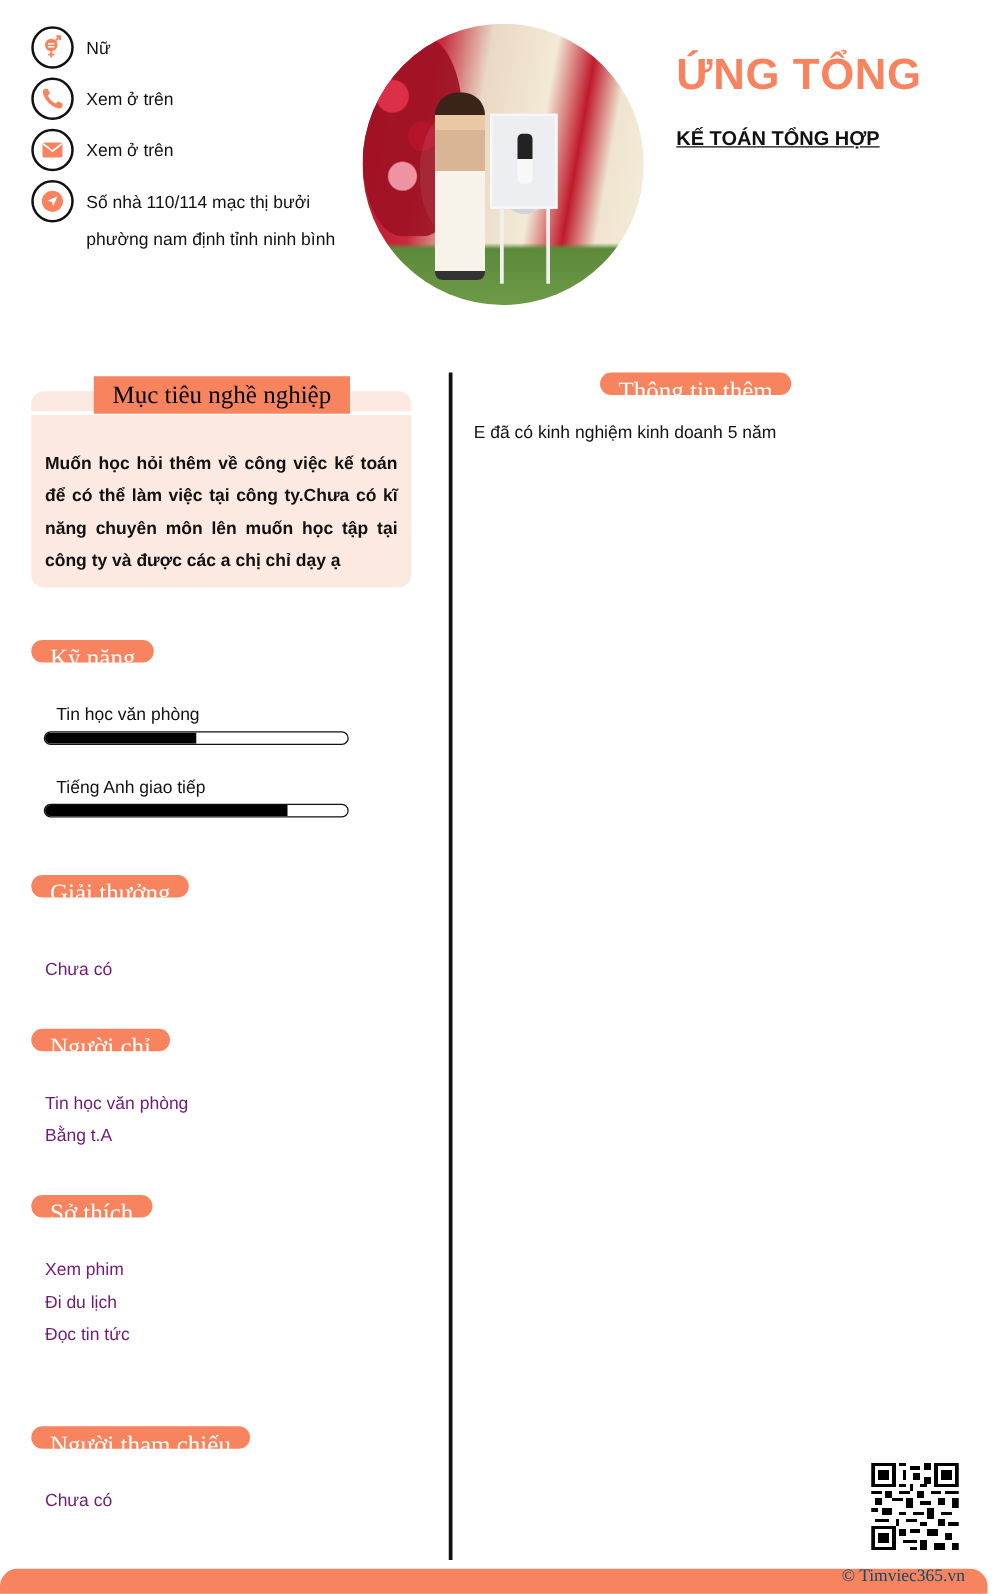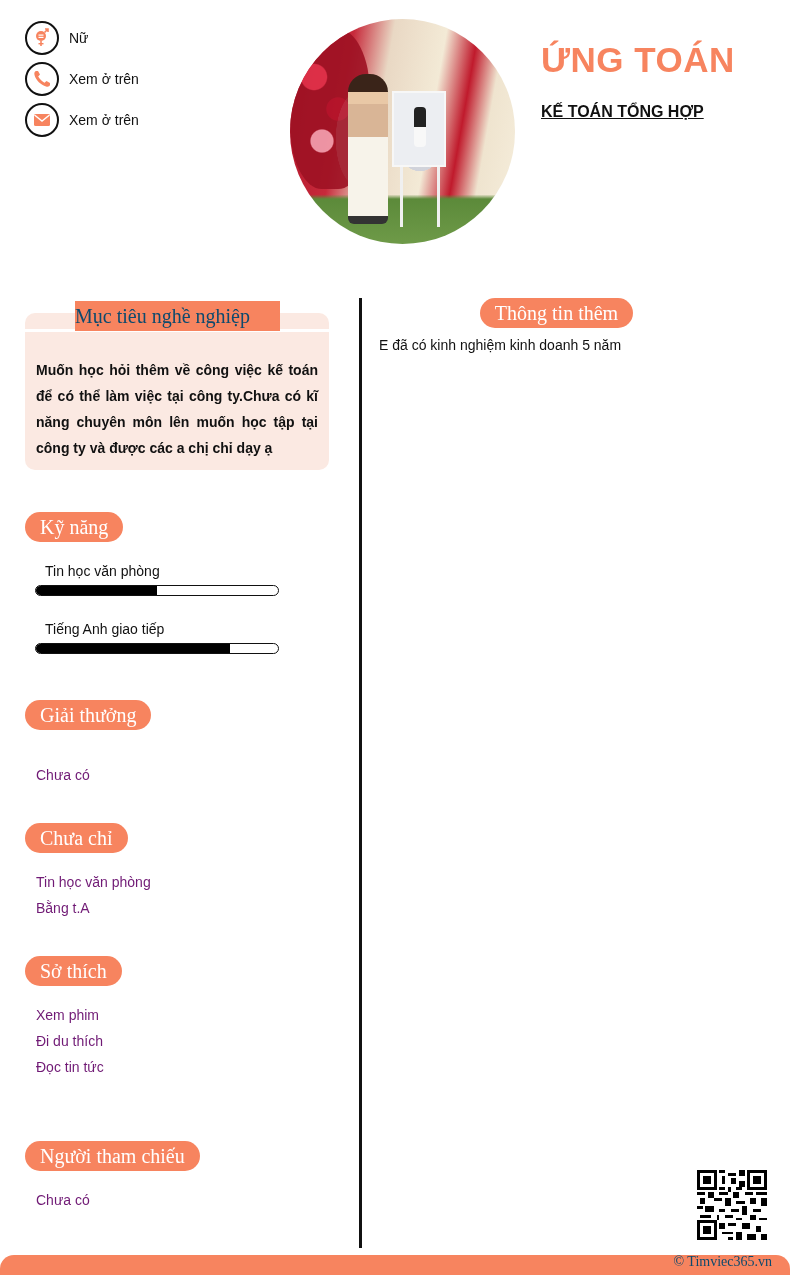--- a/index.html
+++ b/index.html
@@ -25,25 +25,25 @@
     background: linear-gradient(180deg, #3a2419 0 12%, #e9c8a6 12% 20%, #d9b596 20% 42%, #f7f3ea 42% 95%, #333 95%); }
   .avatar .board { position: absolute; left: 102px; top: 72px; width: 54px; height: 76px; background: #eceef2; border: 2px solid #f7f7f7; }
   .avatar .board::after { content: ""; position: absolute; left: 20px; top: 14px; width: 12px; height: 40px; background: linear-gradient(180deg, #222 0 50%, #f8f8f8 50%); border-radius: 4px; }
   .avatar .easel { position: absolute; left: 110px; top: 148px; width: 40px; height: 60px; border-left: 3px solid #f0f0f0; border-right: 3px solid #f0f0f0; }
 
   .name { position: absolute; left: 541px; top: 40px; font-size: 35px; font-weight: bold; color: #f7845f; letter-spacing: 0.5px; }
   .job { position: absolute; left: 541px; top: 103px; font-size: 16px; font-weight: bold; color: #111; text-decoration: underline; }
 
   .divider { position: absolute; left: 359px; top: 298px; width: 3px; height: 950px; background: #111; }
 
-  .section-pill { position: absolute; background: #f7845f; color: #fff; font-family: "Liberation Serif", "DejaVu Serif", serif; font-size: 20px; border-radius: 16px; height: 30px; line-height: 30px; padding: 0 15px; white-space: nowrap; }
+  .section-pill { position: absolute; background: #f7845f; color: #fff; font-family: "Liberation Serif", "DejaVu Serif", serif; font-size: 20px; border-radius: 16px; height: 18px; line-height: 30px; padding: 0 15px; white-space: nowrap; }
 
   .objective-box { position: absolute; left: 25px; top: 313px; width: 304px; height: 157px; background: #fbe9e2; border-radius: 10px; }
   .objective-box .sep { position: absolute; left: 0; top: 16px; width: 100%; height: 3px; background: #ffffff; }
-  .objective-title { position: absolute; left: 75px; top: 301px; width: 205px; height: 30px; background: #f7845f; color: #0c4a6e; font-family: "Liberation Serif", serif; font-size: 20px; text-align: left; line-height: 30px; }
+  .objective-title { position: absolute; left: 75px; top: 301px; width: 205px; height: 30px; background: #f7845f; color: #000000; font-family: "Liberation Serif", serif; font-size: 20px; text-align: center; line-height: 30px; }
   .objective-text { position: absolute; left: 36px; top: 357px; width: 282px; font-size: 14px; line-height: 26px; text-align: justify; color: #111; font-weight: bold; }
 
   .info-text { position: absolute; left: 379px; top: 337px; font-size: 14px; color: #111; }
 
   .skill { position: absolute; left: 35px; width: 244px; }
   .skill-label { font-size: 14px; padding-left: 10px; color: #111; height: 20px; line-height: 20px; }
   .skill-bar { margin-top: 4px; width: 244px; height: 11px; border: 1.5px solid #111; border-radius: 6px; overflow: hidden; background: #fff; }
   .skill-fill { height: 100%; background: #000; }
 
   .list { position: absolute; left: 36px; font-size: 14px; color: #701a75; }
@@ -81,30 +81,42 @@
   </div>
   <div class="contact-row">
     <span class="icon-circle">
       <svg viewBox="0 0 20 20">
           <rect x="2" y="4" width="16" height="12" rx="1.5" fill="#f7845f"></rect>
           <path d="M2.5 5 L10 11 L17.5 5" stroke="#fff" stroke-width="1.4" fill="none"></path>
         </svg>
     </span>
     <span class="contact-text">Xem ở trên</span>
   </div>
+  <div class="contact-row">
+    <span class="icon-circle">
+      <svg viewBox="0 0 20 20">
+          <circle cx="10" cy="10" r="8.5" fill="#f7845f"></circle>
+          <path d="M14 6 L6 9.5 L9.5 10.5 L10.5 14 Z" fill="#fff"></path>
+        </svg>
+    </span>
+    <span class="contact-text">
+      <span>Số nhà 110/114 mạc thị bưởi</span><br>
+      <span>phường nam định tỉnh ninh bình</span>
+    </span>
+  </div>
 </div>
 
 <div class="avatar">
   <div class="flowers"></div>
   <div class="person"></div>
   <div class="board"></div>
   <div class="easel"></div>
 </div>
 
-<div class="name">ỨNG TOÁN</div>
+<div class="name">ỨNG TỔNG</div>
 <div class="job">KẾ TOÁN TỔNG HỢP</div>
 
 <div class="divider"></div>
 
 <div class="objective-box">
   <div class="sep"></div>
 </div>
 <div class="objective-title">Mục tiêu nghề nghiệp</div>
 <div class="objective-text">Muốn học hỏi thêm về công việc kế toán để có thể làm việc tại công ty.Chưa có kĩ năng chuyên môn lên muốn học tập tại công ty và được các a chị chỉ dạy ạ</div>
 
@@ -123,30 +135,30 @@
   <div class="skill-bar">
     <div class="skill-fill" style="width:80%;"></div>
   </div>
 </div>
 
 <div class="section-pill" style="left:25px; top:700px;">Giải thưởng</div>
 <div class="list" style="top:762px;">
   <div>Chưa có</div>
 </div>
 
-<div class="section-pill" style="left:25px; top:823px;">Chưa chỉ</div>
+<div class="section-pill" style="left:25px; top:823px;">Người chỉ</div>
 <div class="list" style="top:869px;">
   <div>Tin học văn phòng</div>
   <div>Bằng t.A</div>
 </div>
 
 <div class="section-pill" style="left:25px; top:956px;">Sở thích</div>
 <div class="list" style="top:1002px;">
   <div>Xem phim</div>
-  <div>Đi du thích</div>
+  <div>Đi du lịch</div>
   <div>Đọc tin tức</div>
 </div>
 
 <div class="section-pill" style="left:25px; top:1141px;">Người tham chiếu</div>
 <div class="list" style="top:1187px;">
   <div>Chưa có</div>
 </div>
 
 <svg class="qr" viewBox="0 0 25 25" shape-rendering="crispEdges">
   <rect width="25" height="25" fill="#fff"></rect>

